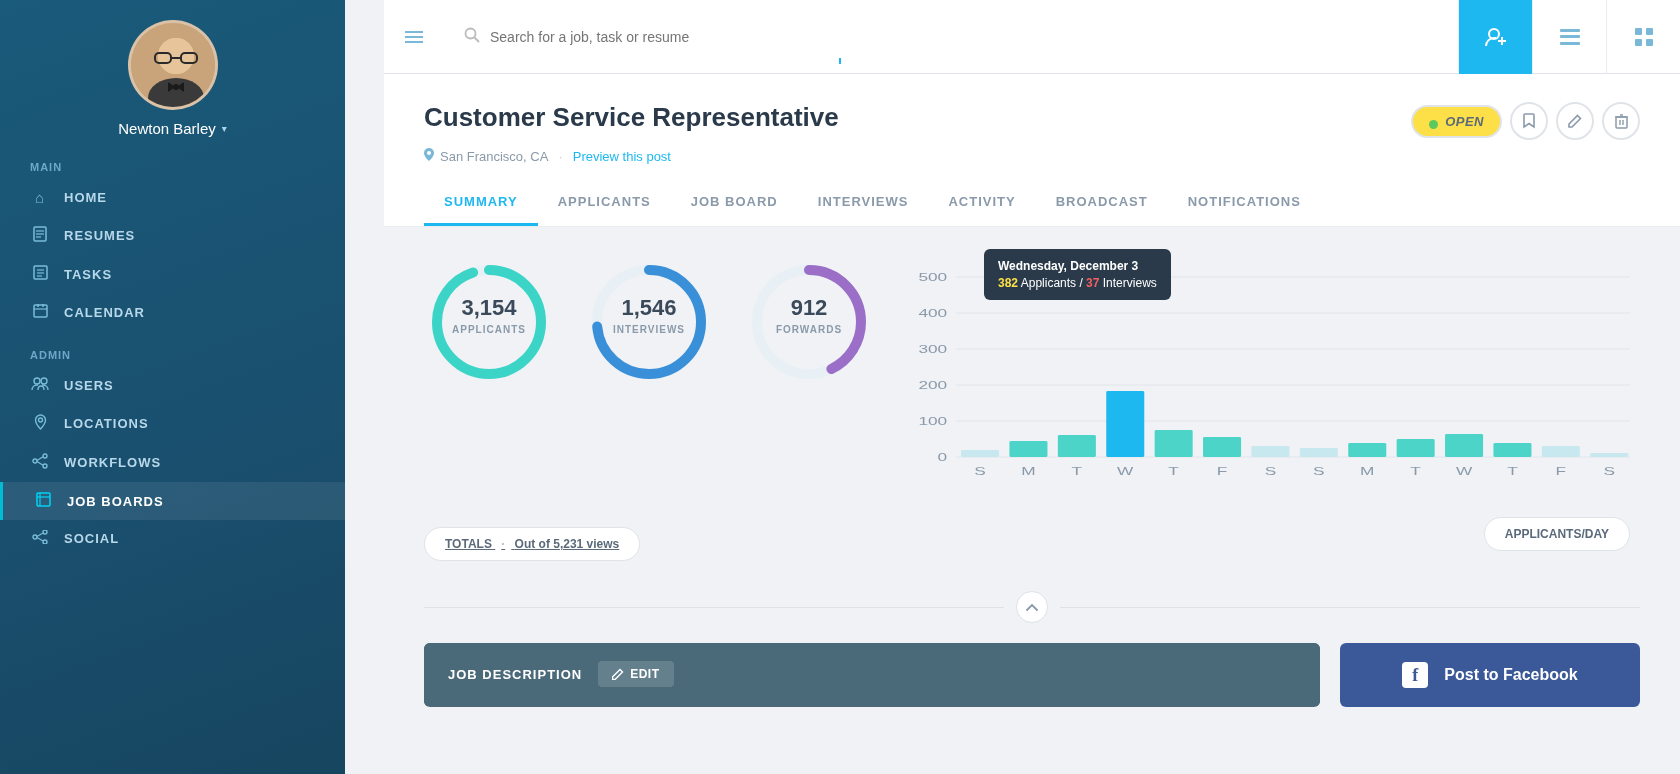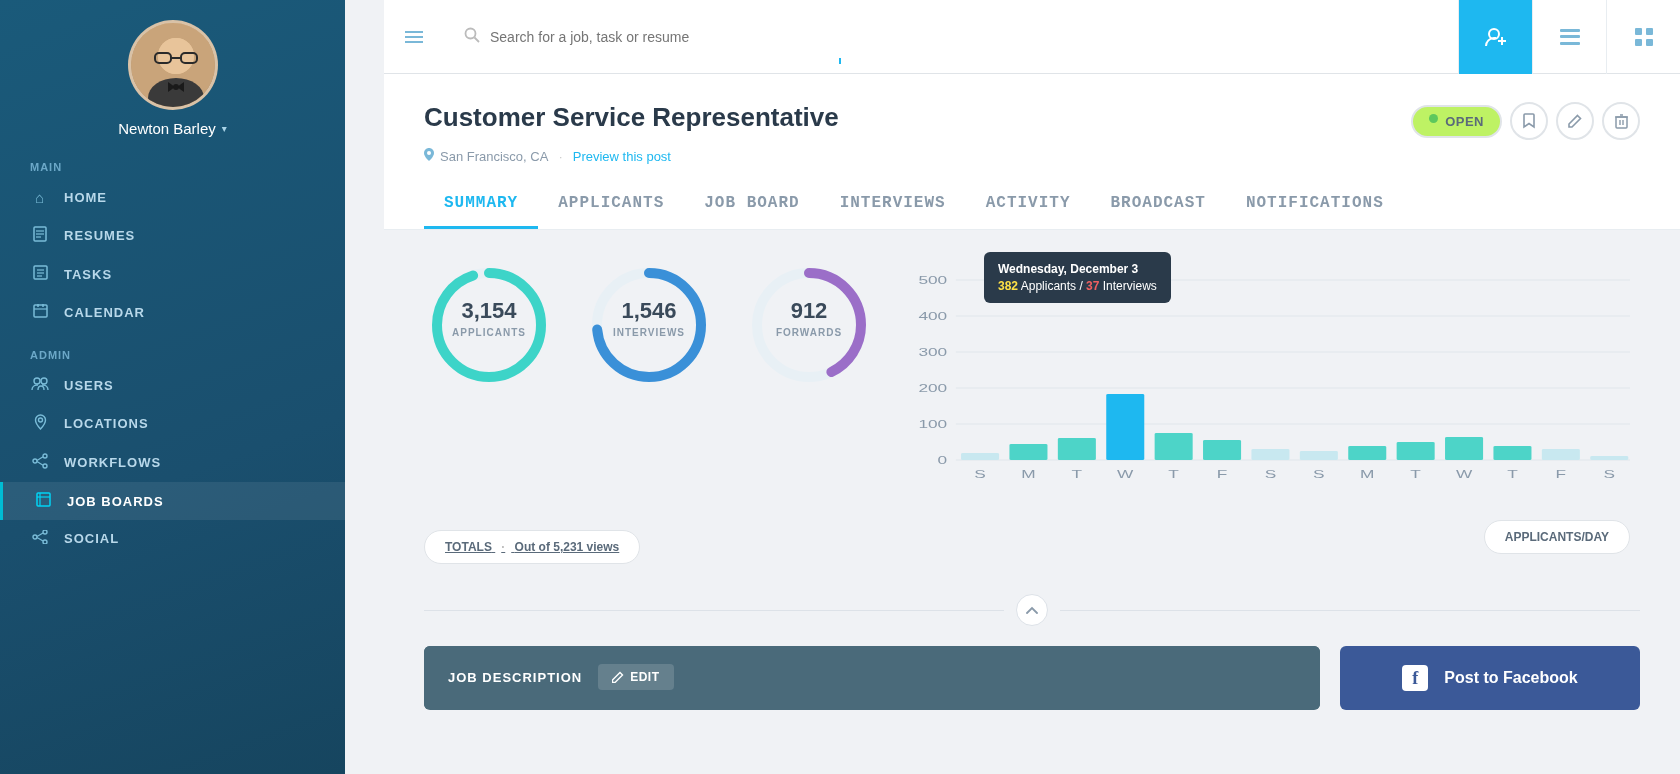--- a/index.html
+++ b/index.html
@@ -165,32 +165,33 @@
       font-size: 26px;
       font-weight: 600;
       color: #2a3a4a;
     }
     .job-actions {
       display: flex;
       align-items: center;
       gap: 8px;
     }
     .status-badge {
-      background: #bef264;
+      background: #fde047;
       border: 2px solid #e0e4e8;
       border-radius: 20px;
       padding: 7px 16px;
       display: flex;
-      align-items: flex-start;
+      align-items: flex-end;
       gap: 7px;
       font-size: 13px;
       font-weight: 700;
       color: #5a6a7a;
       cursor: pointer;
       letter-spacing: 0.5px;
+      font-style: italic;
     }
     .status-dot { width: 9px; height: 9px; border-radius: 50%; background: #5dc85d; }
     .action-btn {
       width: 38px; height: 38px;
       border-radius: 50%;
       border: 2px solid #e0e4e8;
       display: flex; align-items: center; justify-content: center;
       cursor: pointer;
       color: #8a9aaa;
       font-size: 14px;
@@ -209,29 +210,28 @@
     .location-icon { color: #7ab8d8; }
     .preview-link { color: #1eb8f0; text-decoration: none; font-weight: 500; }
 
     
     .tabs {
       display: flex;
       gap: 0;
     }
     .tab {
       padding: 12px 20px 14px;
-      font-size: 16px;
+      font-size: 13px;
       font-weight: 700;
       letter-spacing: 1px;
       text-transform: uppercase;
       color: #8a9aaa;
       cursor: pointer;
       border-bottom: 3px solid transparent;
       transition: color 0.15s;
-      font-family: Liberation Mono, monospace;
     }
     .tab.active { color: #1eb8f0; border-bottom-color: #1eb8f0; }
 
     
     .summary-panel {
       padding: 30px 40px;
       background: #f0f2f5;
     }
     .stats-row {
       display: flex;

